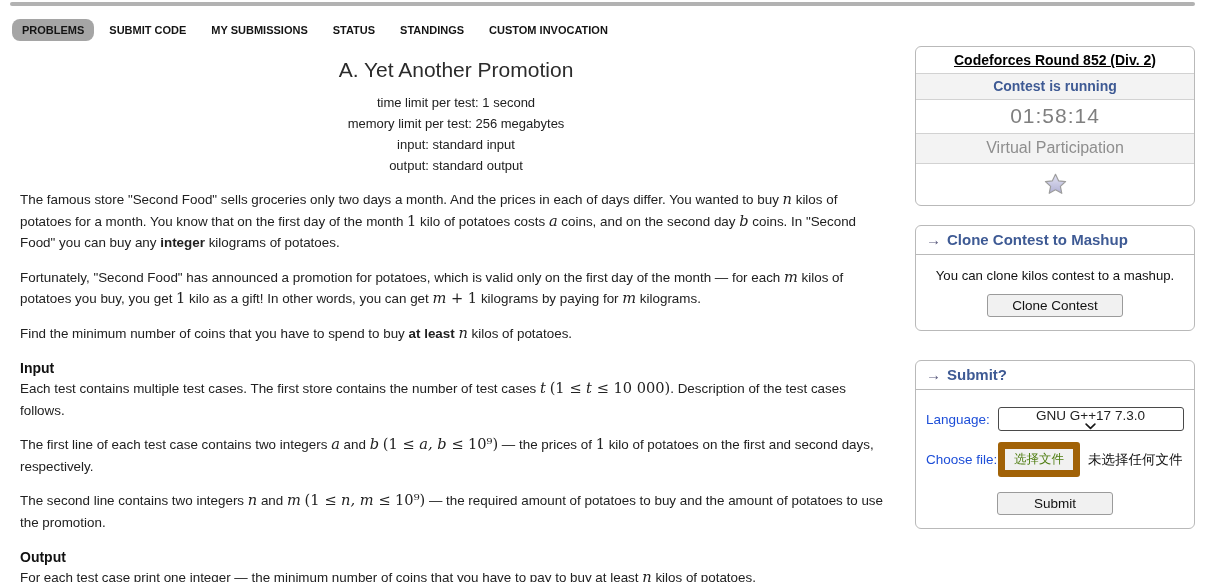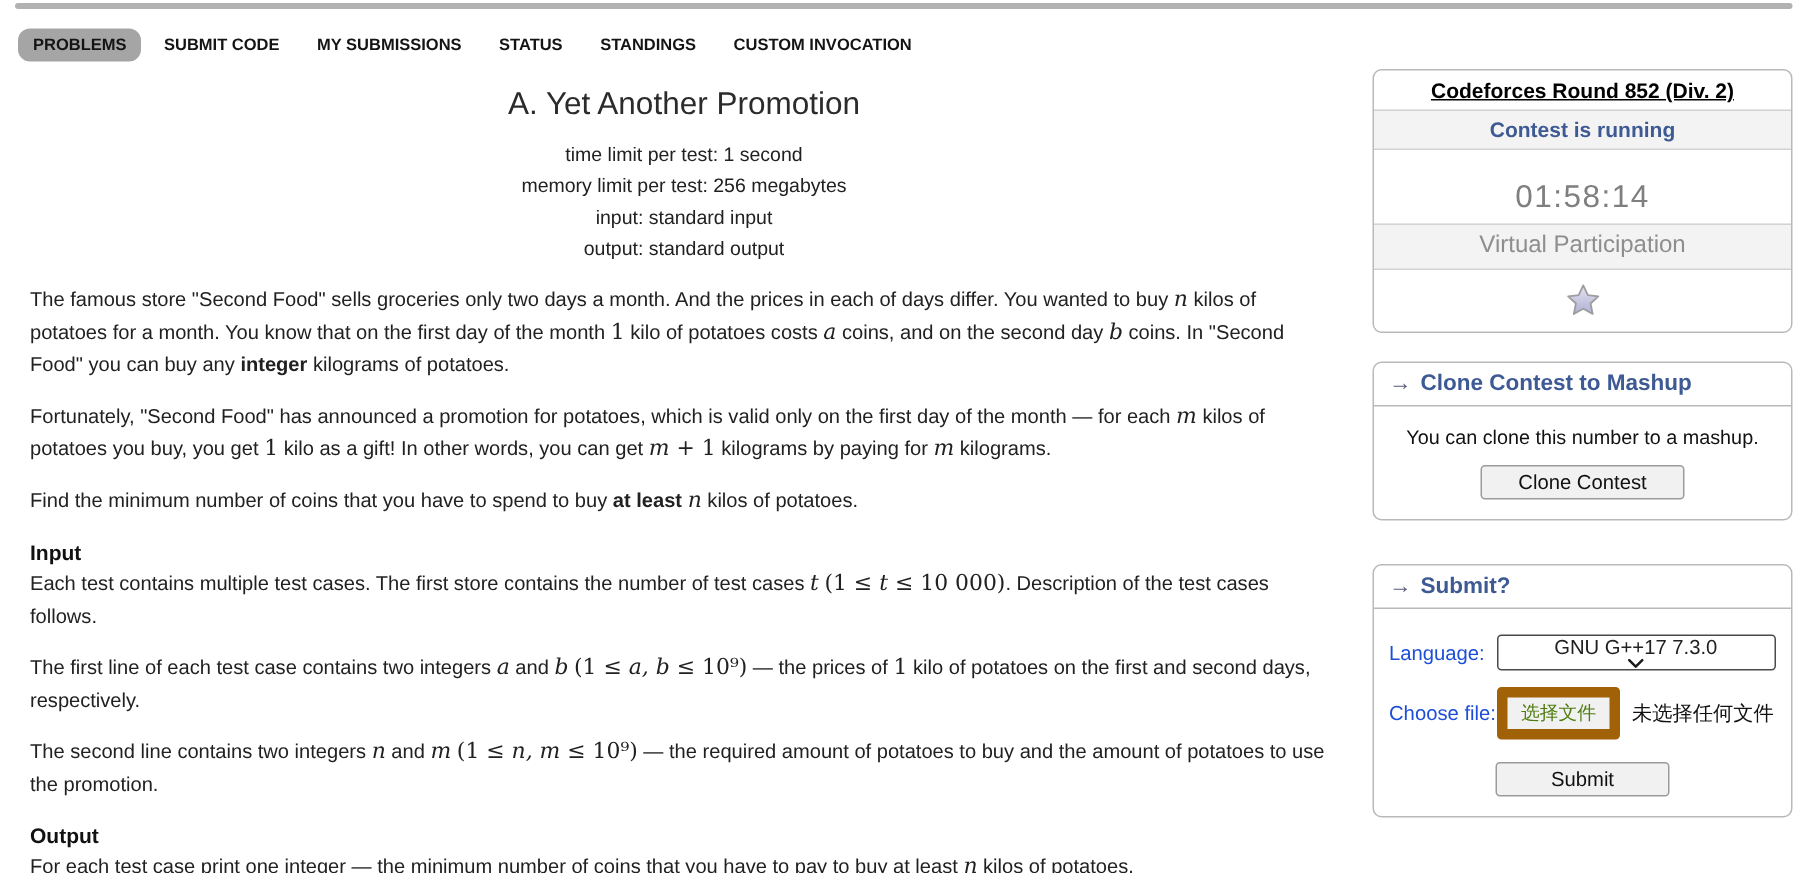--- a/index.html
+++ b/index.html
@@ -36,21 +36,21 @@
   .sidebar { position:absolute; left:915px; top:46px; width:280px; }
   .box { border:1px solid #b9b9b9; border-radius:6px; background:#fff; overflow:hidden; }
   .box-clone { margin-top:19px; }
   .box-submit { margin-top:29px; }
 
   .row { text-align:center; border-top:1px solid #d2d2d2; }
   .row:first-child { border-top:none; }
   .r-title { padding:5px 4px 5px; font-size:14px; font-weight:bold; color:#000; }
   .r-title .contest-link { text-decoration:underline; cursor:pointer;margin-top:32px; }
   .r-status { background:#f3f3f3; padding:4px 0 5px; font-size:14px; font-weight:bold; color:#3e5a94; }
-  .r-timer { padding:20px 0 5px; font-size:21px; color:#7f7f7f; letter-spacing:1px; }
+  .r-timer { padding:4px 0 5px; font-size:21px; color:#7f7f7f; letter-spacing:1px; }
   .r-virtual { background:#f3f3f3; padding:5px 0 6px; font-size:16px; color:#8e8e8e; }
   .r-star { padding:7px 0 8px; line-height:0; }
 
   .caption { padding:5px 10px 6px; font-size:15px; font-weight:bold; color:#3e5a94;
              border-bottom:1px solid #b9b9b9; }
   .caption .arrow { color:#5a5a7d; padding-right:6px; }
 
   .clone-body { padding:13px 8px 13px; text-align:center; font-size:13.2px; color:#111; }
   .btn { font-family:"Liberation Sans", sans-serif; font-size:13.5px; color:#111;
          background:#f1f1f1; border:1px solid #9b9b9b; border-radius:3px;
@@ -129,21 +129,21 @@
           <path d="M12 3l2.85 6.05 6.45.7-4.8 4.4 1.3 6.45L12 17.4l-5.8 3.2 1.3-6.45-4.8-4.4 6.45-.7z" fill="url(#starg)" stroke="#9d9d9d" stroke-width="1.1" stroke-linejoin="round"></path>
         </svg>
       </div>
     </div>
 
     <div class="box box-clone">
       <div class="caption">
         <span class="arrow">→</span><span>Clone Contest to Mashup</span>
       </div>
       <div class="clone-body">
-        <div>You can clone this number to a mashup.</div>
+        <div>You can clone kilos contest to a mashup.</div>
         <button class="btn clone-btn">Clone Contest</button>
       </div>
     </div>
 
     <div class="box box-submit">
       <div class="caption">
         <span class="arrow">→</span><span>Submit?</span>
       </div>
       <div class="submit-body">
         <div class="form-row">

